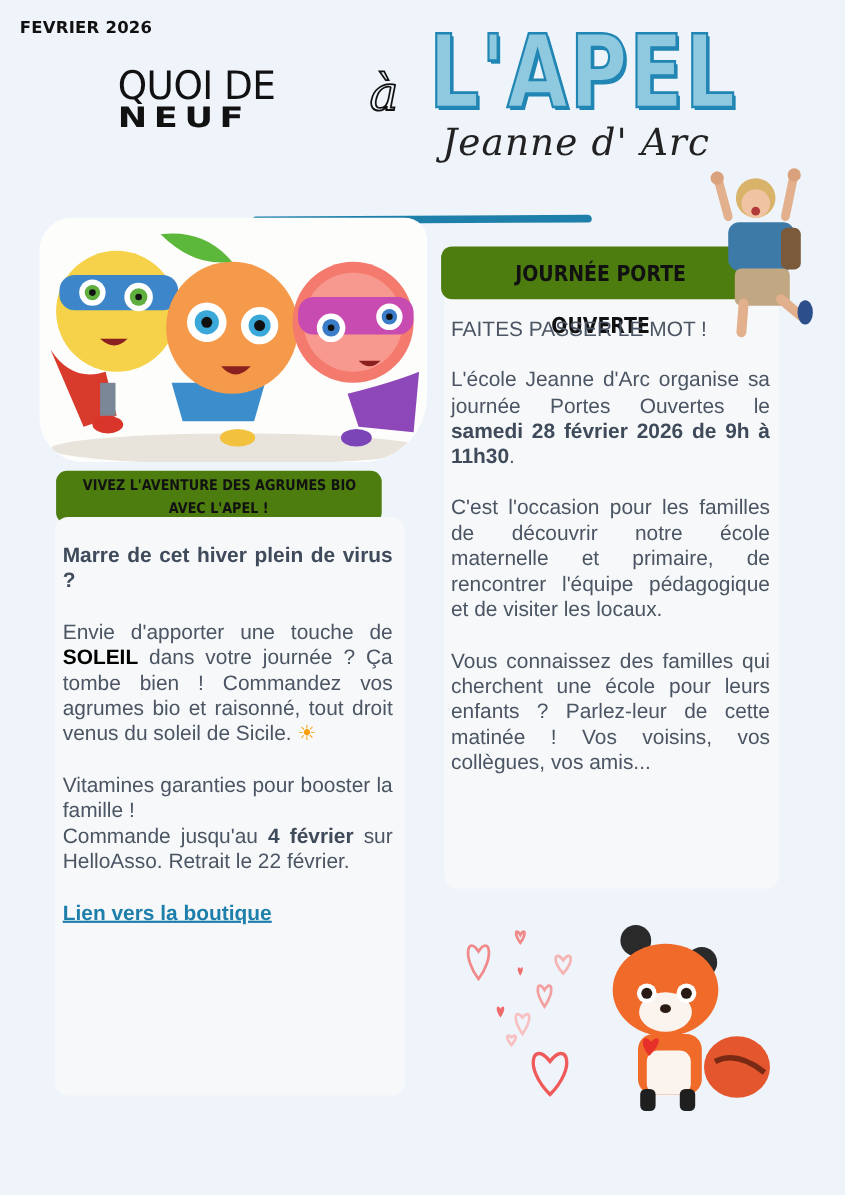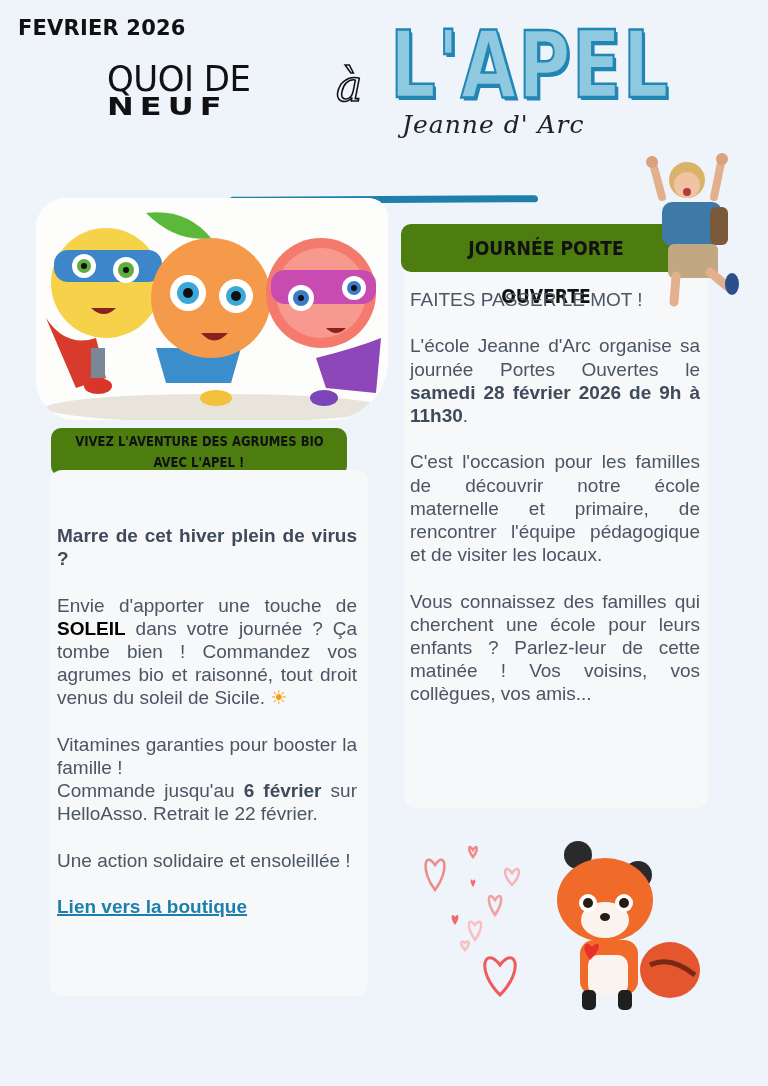--- a/index.html
+++ b/index.html
@@ -7,21 +7,21 @@
   body {
     background: #eff4fb;
     font-family: "Liberation Sans", sans-serif;
     color: #4b5563;
     position: relative;
     overflow: hidden;
   }
   .date {
     position: absolute; left: 18px; top: 16px;
     font-family: "DejaVu Sans", sans-serif;
-    font-weight: bold; font-size: 21px; color: #111; letter-spacing: 0.2px; text-align: center;
+    font-weight: bold; font-size: 15px; color: #111; letter-spacing: 0.2px; text-align: center;
   }
   .quoi {
     position: absolute; left: 107px; top: 60px; width: 210px;
     font-family: "DejaVu Sans", sans-serif; color: #111;
   }
   .quoi .l1 { font-size: 34px; font-weight: normal; letter-spacing: -0.5px; line-height: 36px; transform: scaleY(1.05); }
   .quoi .l2 { font-size: 32px; font-weight: bold; letter-spacing: 6px; line-height: 26px; transform: scaleY(0.8); transform-origin: top left; }
   .a-script {
     position: absolute; left: 336px; top: 64px;
     font-family: "DejaVu Serif", serif; font-style: italic;
@@ -34,21 +34,21 @@
     font-size: 92px; line-height: 92px;
     color: #8ec9e0;
     -webkit-text-stroke: 2.5px #2186b4;
     text-shadow: 3px 3px 0 #2186b4;
     letter-spacing: 2px;
     transform: scaleX(0.78); transform-origin: left top;
   }
   .jeanne {
     position: absolute; left: 402px; top: 110px;
     font-family: "DejaVu Serif", serif; font-style: italic;
-    font-size: 25px; color: #222; letter-spacing: 1px;
+    font-size: 34px; color: #222; letter-spacing: 1px;
   }
   .brush {
     position: absolute; left: 230px; top: 196px; width: 308px; height: 7px;
     background: #1f7fab; border-radius: 4px 6px 5px 3px;
     transform: rotate(-0.3deg);
   }
   .photo-box {
     position: absolute; left: 36px; top: 198px; width: 352px; height: 222px;
     border-radius: 30px 20px 60px 40px;
     background: #fff; overflow: hidden;
@@ -66,21 +66,21 @@
   }
   .banner-left { left: 51px; top: 428px; width: 296px; height: 48px; font-size: 13.5px; line-height: 21px; padding-top: 3px; transform-origin: center; }
   .banner-left span, .banner-right span { display: inline-block; transform: scaleX(0.86); }
   .banner-right { left: 401px; top: 224px; width: 290px; height: 48px; font-size: 20px; line-height: 48px; }
   .text {
     position: absolute; font-size: 19px; line-height: 23.2px; color: #4b5563;
     text-align: justify;
   }
   .text p { margin-bottom: 23.2px; }
   .text p.tight { margin-bottom: 0; }
-  .text-left { left: 57px; top: 524px; width: 300px; }
+  .text-left { left: 57px; top: 494px; width: 300px; }
   .text-right { left: 410px; top: 288px; width: 290px; }
   .bold { font-weight: bold; color: #3f4a5a; }
   .sun { color: #f59e0b; }
   .soleil { color: #000000; font-weight: bold; }
   .link { color: #1f7fab; font-weight: bold; text-decoration: underline; text-decoration-thickness: 2px; }
   .kid { position: absolute; left: 640px; top: 152px; width: 100px; height: 160px; }
   .panda { position: absolute; left: 530px; top: 835px; width: 180px; height: 190px; }
   .hearts { position: absolute; left: 415px; top: 845px; width: 120px; height: 160px; }
 </style>
 </head>
@@ -145,22 +145,21 @@
 <div class="banner banner-left">
   <span>VIVEZ L'AVENTURE DES AGRUMES BIO</span><br>
   <span>AVEC L'APEL !</span>
 </div>
 <div class="card card-left"></div>
 
 <div class="text text-left">
   <p class="bold">Marre de cet hiver plein de virus ?</p>
   <p><span>Envie d'apporter une touche de </span><span class="soleil">SOLEIL</span><span> dans votre journée ? Ça tombe bien ! Commandez vos agrumes bio et raisonné, tout droit venus du soleil de Sicile. </span><span class="sun">☀</span></p>
   <p class="tight">Vitamines garanties pour booster la famille !</p>
-  <p><span>Commande jusqu'au </span><span class="bold">6 février</span><span> sur HelloAsso. Retrait le 22 février.</span></p>
-  <p>Une action solidaire et ensoleillée !</p>
+  <p><span>Commande jusqu'au </span><span class="bold">4 février</span><span> sur HelloAsso. Retrait le 22 février.</span></p>
   <p class="tight"><a class="link">Lien vers la boutique</a></p>
 </div>
 
 <div class="card card-right"></div>
 <div class="banner banner-right">
   <span>JOURNÉE PORTE OUVERTE</span>
 </div>
 
 <div class="kid">
   <svg viewBox="0 0 100 160" width="100" height="160">

